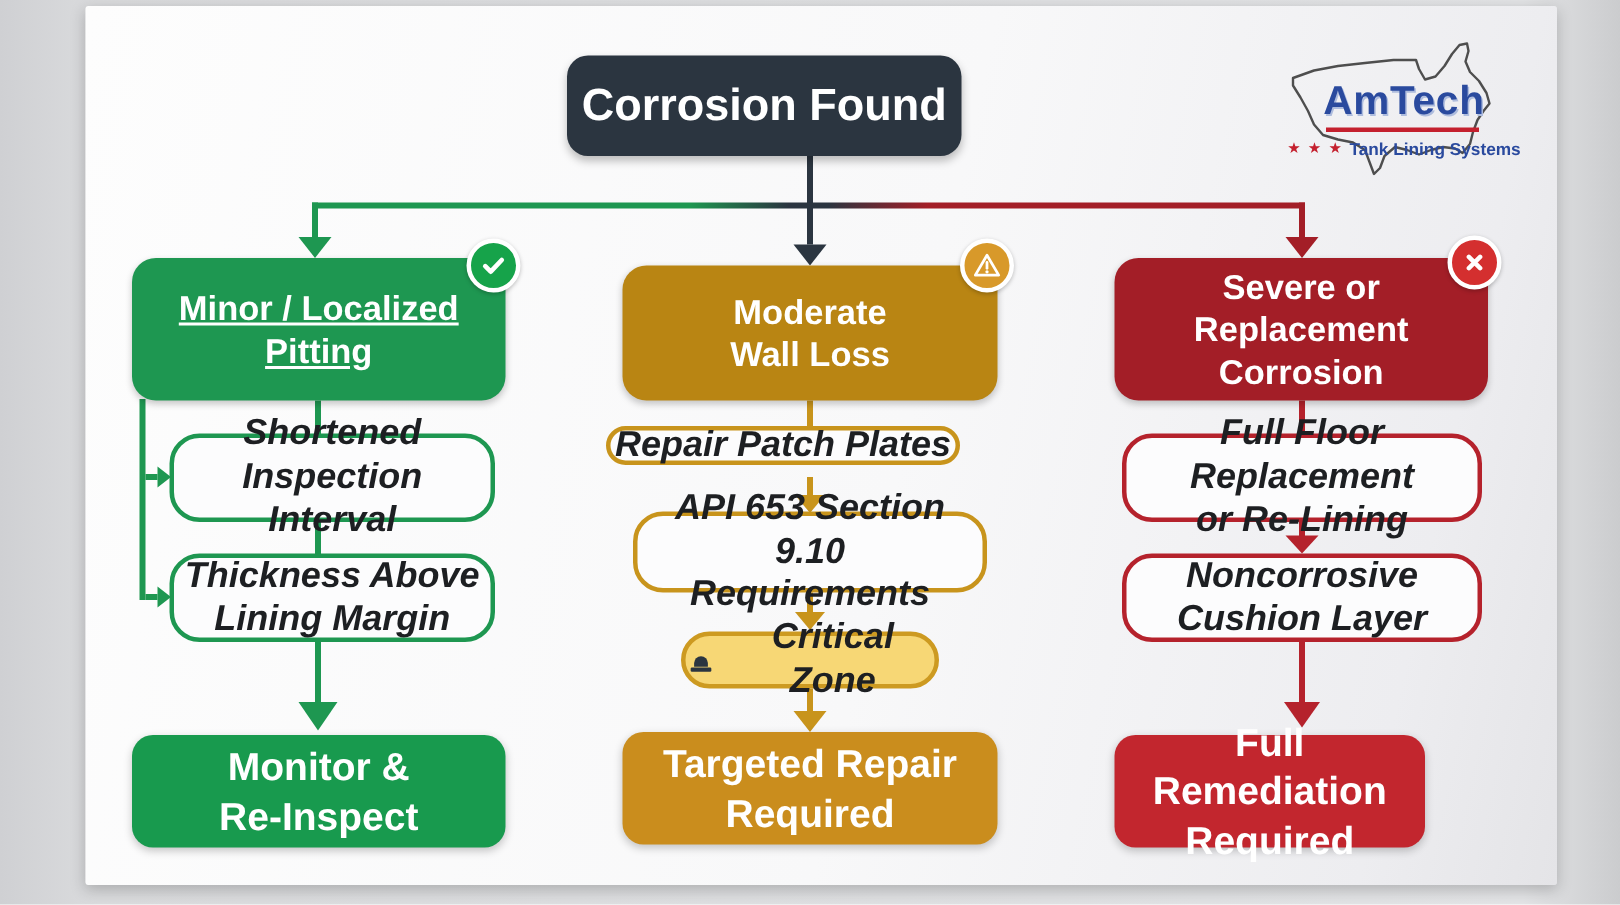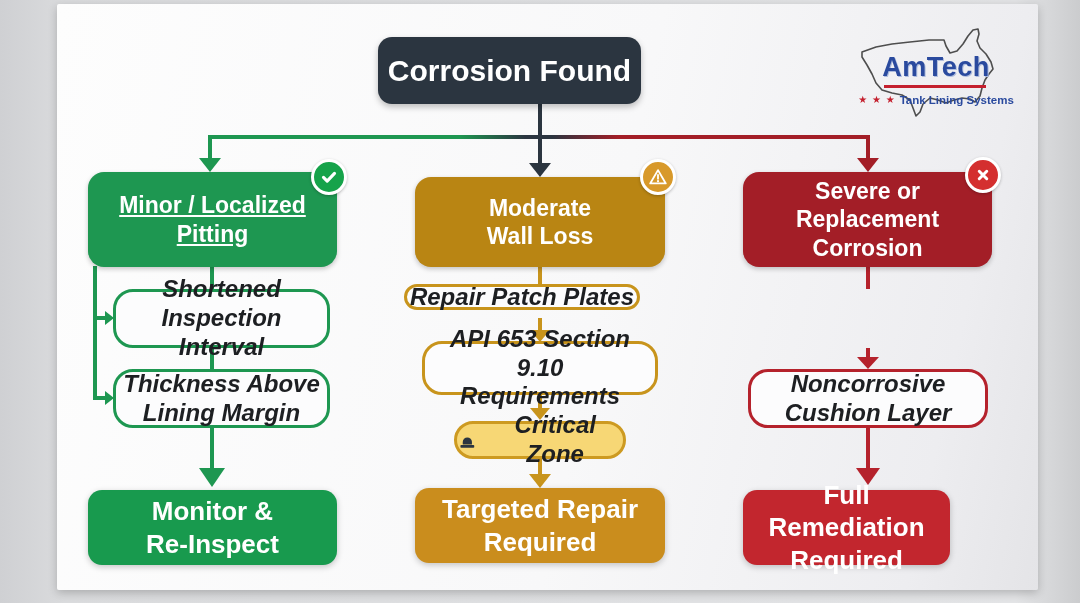--- a/index.html
+++ b/index.html
@@ -130,20 +130,22 @@
   <div class="box hdr" style="left:743px; top:172px; width:249px; height:95px; background:#a31e27;">Severe or
 Replacement
 Corrosion</div>
   <div class="badge" style="left:965px; top:157px; background:#d42f2f;">
     <svg width="20" height="20" viewBox="0 0 24 24">
       <path d="M7.5 7.5l9 9M16.5 7.5l-9 9" stroke="#fff" stroke-width="3.6" stroke-linecap="round"></path>
     </svg>
   </div>
 
   <div class="line" style="left:866px; top:267px; width:4px; height:22px; background:#b5222c;"></div>
+  <div class="box step" style="left:748px; top:289px; width:240px; height:59px; border:3px solid #b5222c;">Full Floor Replacement
+or Re-Lining</div>
   <div class="line" style="left:866px; top:348px; width:4px; height:10px; background:#b5222c;"></div>
   <div class="arr" style="left:857px; top:357px; border-left:11px solid transparent; border-right:11px solid transparent; border-top:12px solid #b5222c;"></div>
   <div class="box step" style="left:748px; top:369px; width:240px; height:59px; border:3px solid #b5222c;">Noncorrosive
 Cushion Layer</div>
   <div class="line" style="left:866px; top:428px; width:4px; height:42px; background:#b5222c;"></div>
   <div class="arr" style="left:856px; top:468px; border-left:12px solid transparent; border-right:12px solid transparent; border-top:17px solid #b5222c;"></div>
   <div class="box result" style="left:743px; top:490px; width:207px; height:75px; background:#c2262e;">Full Remediation
 Required</div>
 </div>
 

